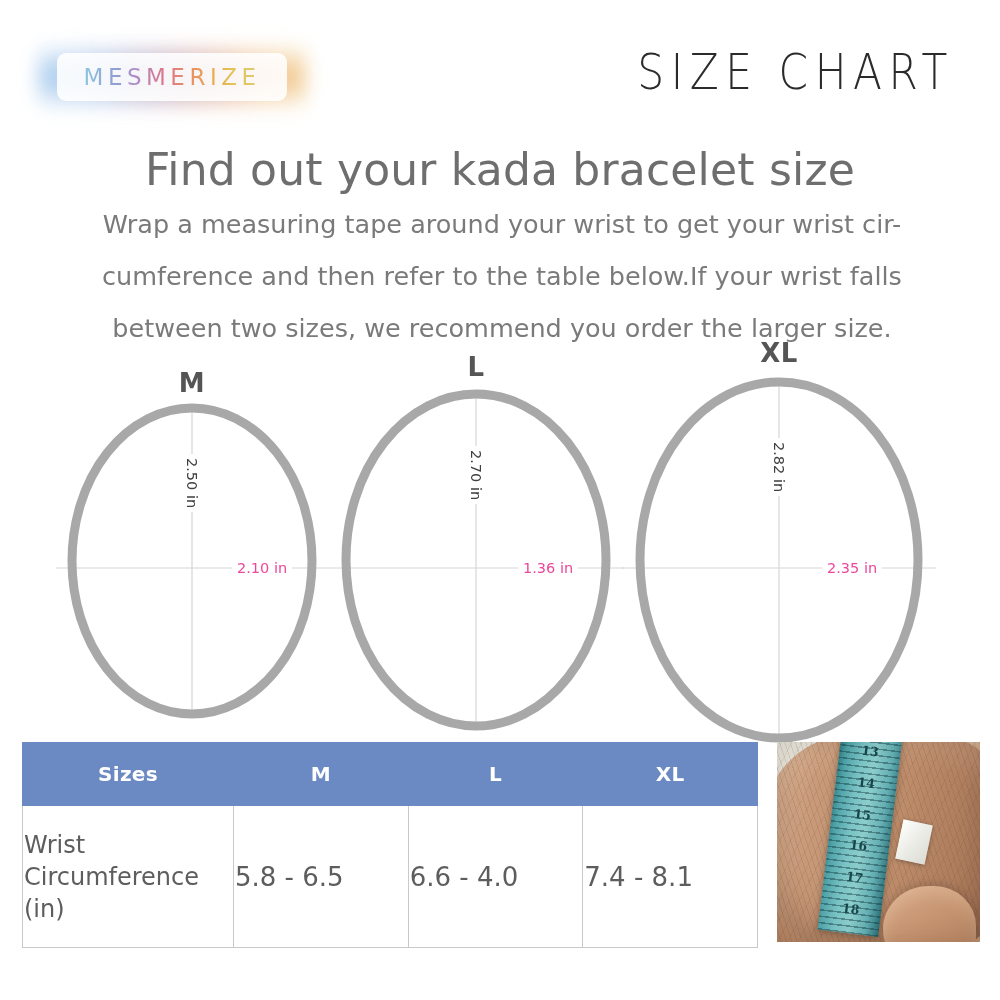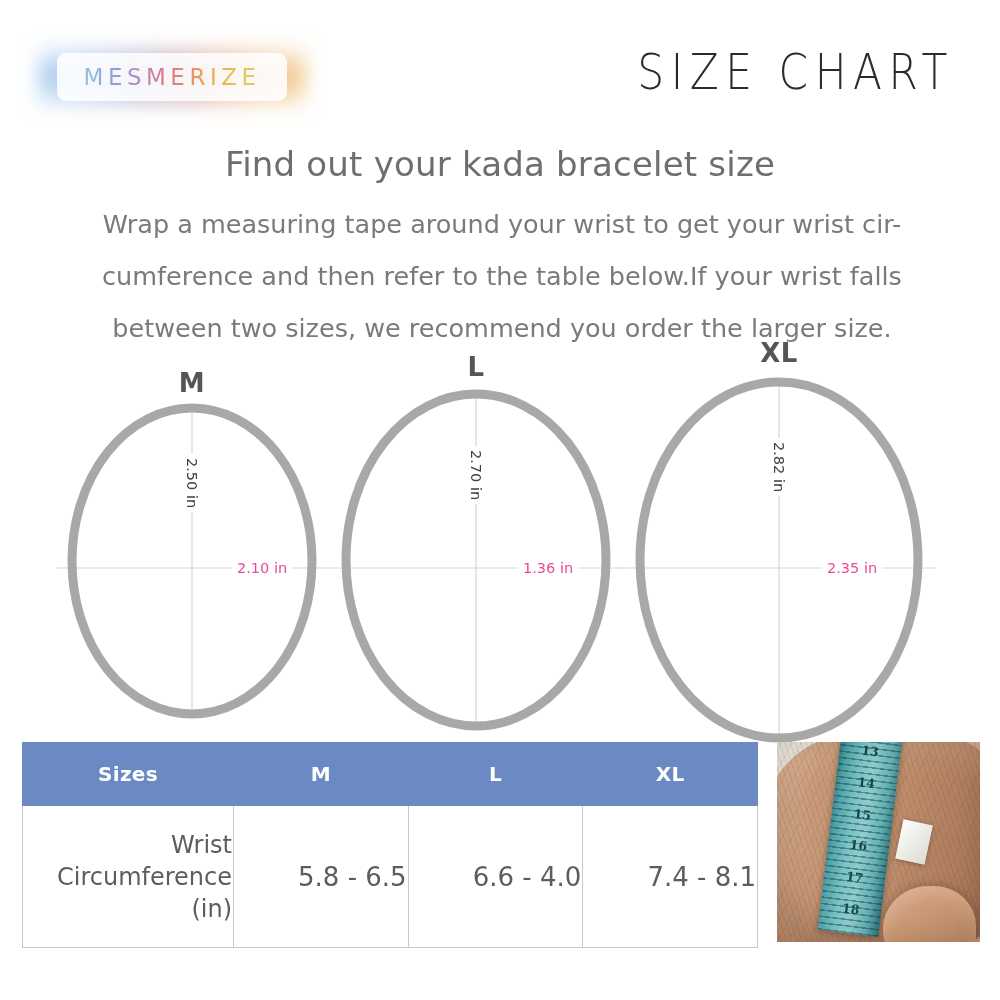--- a/index.html
+++ b/index.html
@@ -64,21 +64,21 @@
     color:#2b2b2b;
     transform:scaleY(1.12) scaleX(.94);
     transform-origin:right top;
     white-space:nowrap;
   }
 
   
   .headline{
     position:absolute;left:0;right:0;top:144px;
     text-align:center;
-    font-size:34px;
+    font-size:44px;
     font-weight:400;
     color:#6e6e6e;
     letter-spacing:.2px;
   }
   .bodycopy{
     position:absolute;left:52px;width:900px;top:198px;
     color:#7a7a7a;
     font-size:25.5px;
     line-height:52px;
     text-align:center;
@@ -125,21 +125,21 @@
     height:60px;
     border:1px solid #6b8ac4;
     text-align:center;
     letter-spacing:.3px;
   }
   .sizetable th:first-child{width:208px;}
   .sizetable td{
     height:139px;
     border:1px solid #c9c9c9;
     border-top:1px solid #bfbfbf;
-    text-align:right;
+    text-align:left;
     vertical-align:middle;
     font-size:26px;
     color:#5d5d5d;
     line-height:32px;
   }
   .sizetable td.label{font-size:24px;}
 
   
   .photo{
     position:absolute;left:777px;top:742px;width:203px;height:200px;

